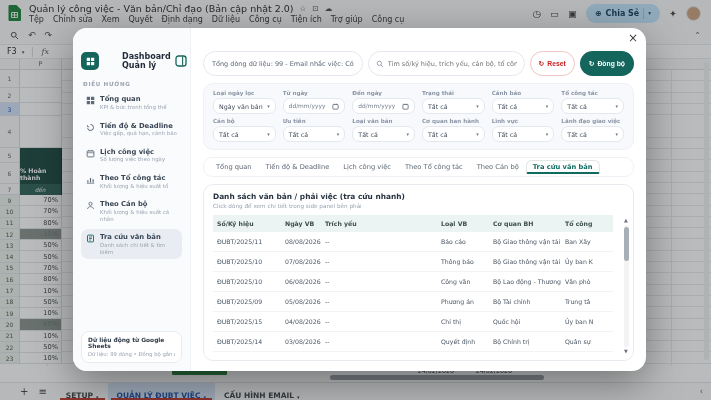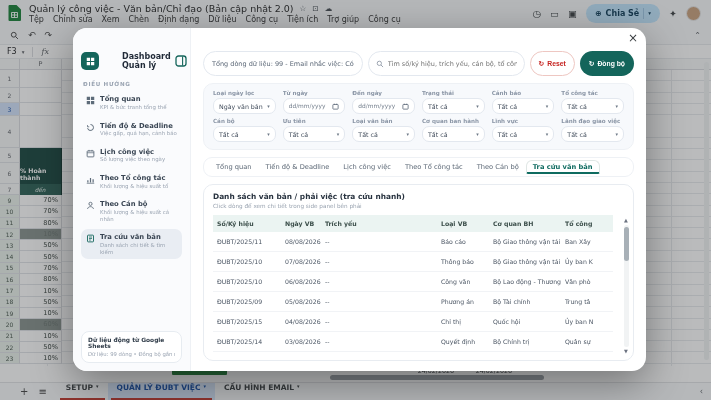--- a/index.html
+++ b/index.html
@@ -62,21 +62,21 @@
   .botrow { position:absolute; left:0; right:0; top:366px; height:11px; background:#fff; }
   .bot-green { position:absolute; left:172px; top:2px; width:55px; height:7px; background:#1e7a33; border-radius:1px; }
   .bot-date { position:absolute; top:1px; width:54px; font-size:6.3px; color:#3c4043; text-align:right; }
   .hscroll { position:absolute; top:375px; left:330px; width:214px; height:5px; border-radius:3px; background:#9aa0a6; }
   .vtrack { position:absolute; right:2px; top:62px; bottom:40px; width:5px; background:#f1f3f4; border-radius:3px; }
 
   .sheettabs { position:absolute; left:0; right:0; bottom:0; height:18px; background:#f9fbfd;
                border-top:1px solid #e1e3e6; display:flex; align-items:center; padding-left:20px;
                font-size:7.5px; color:#3c4043; }
   .st-ico { font-size:10px; color:#444; margin-right:10px; }
-  .stab { height:100%; display:flex; align-items:flex-start; gap:3px; padding:0 9px; font-weight:bold; position:relative; white-space:nowrap; }
+  .stab { height:100%; display:flex; align-items:flex-end; gap:3px; padding:0 9px; font-weight:bold; position:relative; white-space:nowrap; }
   .stab .chev { font-size:5px; }
   .stab.red::after { content:""; position:absolute; left:3px; right:3px; bottom:0; height:2px; background:#c0362c; }
   .stab.activeTab { background:#d7e6fb; color:#174ea6; }
   .st-prev { margin-left:auto; padding-right:8px; font-size:8px; color:#5f6368; }
 
   
   .overlay { position:absolute; inset:0; background:rgba(45,49,53,.33); z-index:5; }
   .modal { position:absolute; left:73px; top:28px; width:573px; height:343px; background:#fff;
            border-radius:14px; z-index:10; box-shadow:0 12px 42px rgba(0,0,0,.38);
            display:flex; overflow:hidden; }
@@ -167,21 +167,21 @@
         <span class="doc-icons">
           <span>☆</span>
           <span>⊡</span>
           <span>☁</span>
         </span>
       </div>
       <div class="menu-row">
         <span class="menu-item">Tệp</span>
         <span class="menu-item">Chỉnh sửa</span>
         <span class="menu-item">Xem</span>
-        <span class="menu-item">Chèn</span>
+        <span class="menu-item">Quyết</span>
         <span class="menu-item">Định dạng</span>
         <span class="menu-item">Dữ liệu</span>
         <span class="menu-item">Công cụ</span>
         <span class="menu-item">Tiện ích</span>
         <span class="menu-item">Trợ giúp</span>
         <span class="menu-item">Công cụ</span>
       </div>
     </div>
     <div class="tb-right">
       <span>◷</span>

